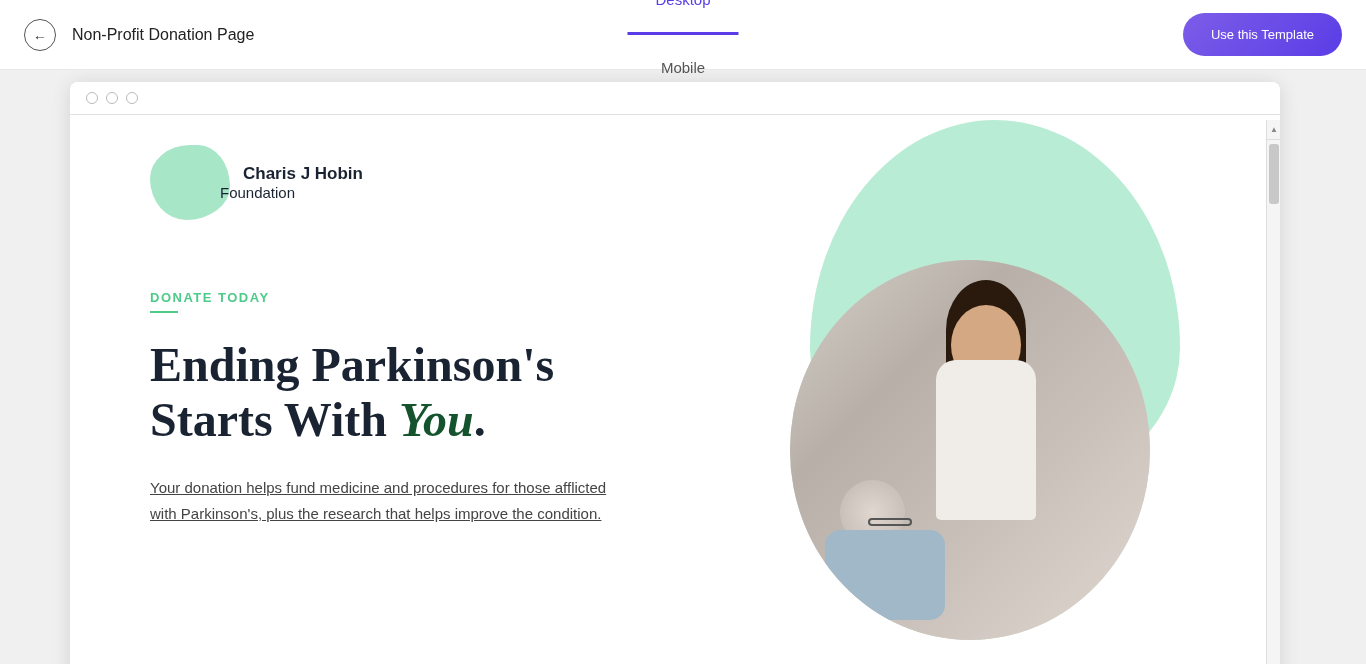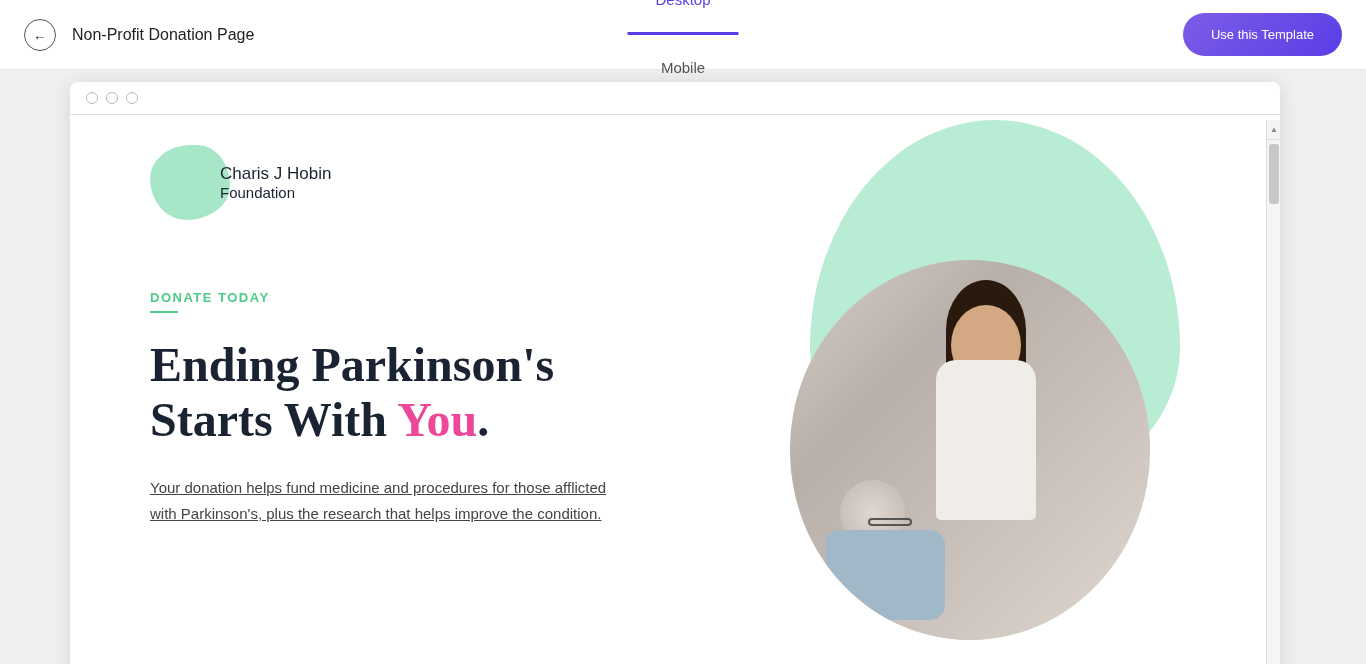--- a/index.html
+++ b/index.html
@@ -156,23 +156,24 @@
       border-radius: 50% 40% 55% 45% / 45% 55% 45% 55%;
       margin-right: -10px;
       flex-shrink: 0;
     }
     .logo-text {
       position: relative;
       z-index: 2;
     }
     .logo-name {
       font-size: 17px;
-      font-weight: 400;
+      font-weight: 700;
       color: #1a2332;
       line-height: 1.2;
+      margin-left: 23px;
     }
     .logo-sub {
       font-size: 15px;
       color: #1a2332;
       font-weight: 400;
     }
 
     
     .hero-section {
       display: flex;
@@ -200,21 +201,22 @@
     }
     .hero-heading {
       font-size: 48px;
       font-weight: 700;
       color: #1a2332;
       line-height: 1.15;
       margin-bottom: 28px;
       font-family: Georgia, 'Times New Roman', serif;
     }
     .hero-heading .highlight {
-      color: #ec4899;
+      color: #14532d;
+      font-style: italic;
     }
     .hero-body {
       font-size: 15px;
       color: #444;
       line-height: 1.7;
       max-width: 480px;
       text-decoration: underline;
     }
 
     

